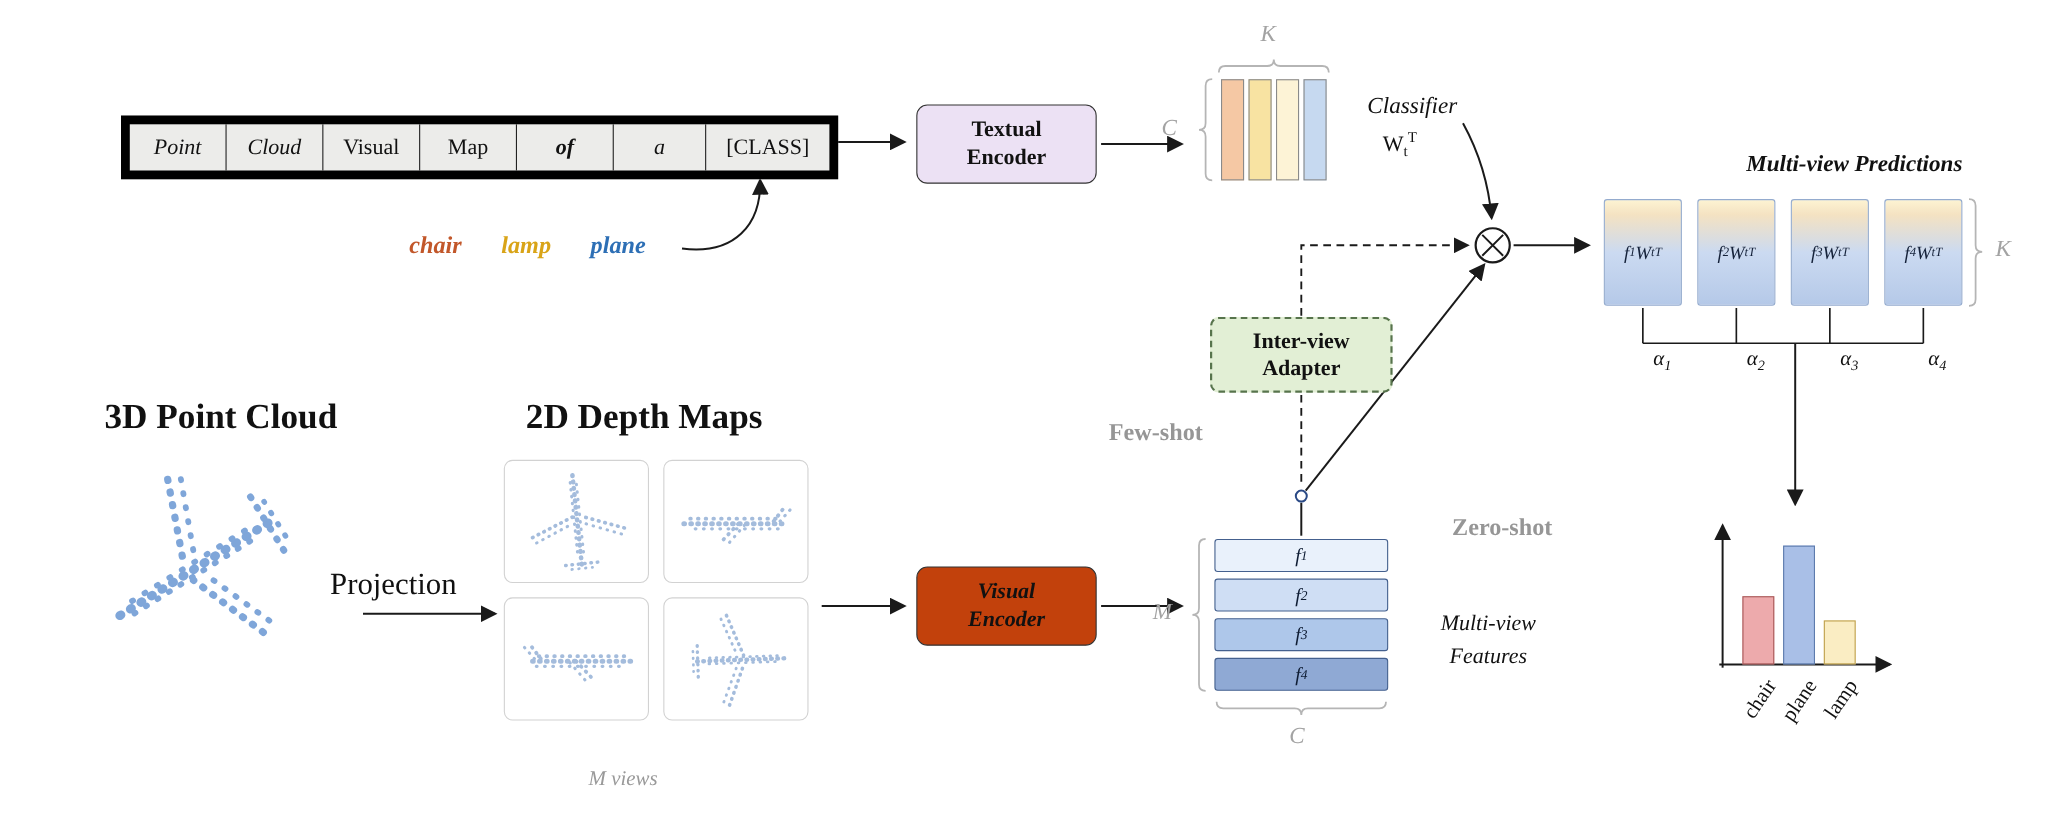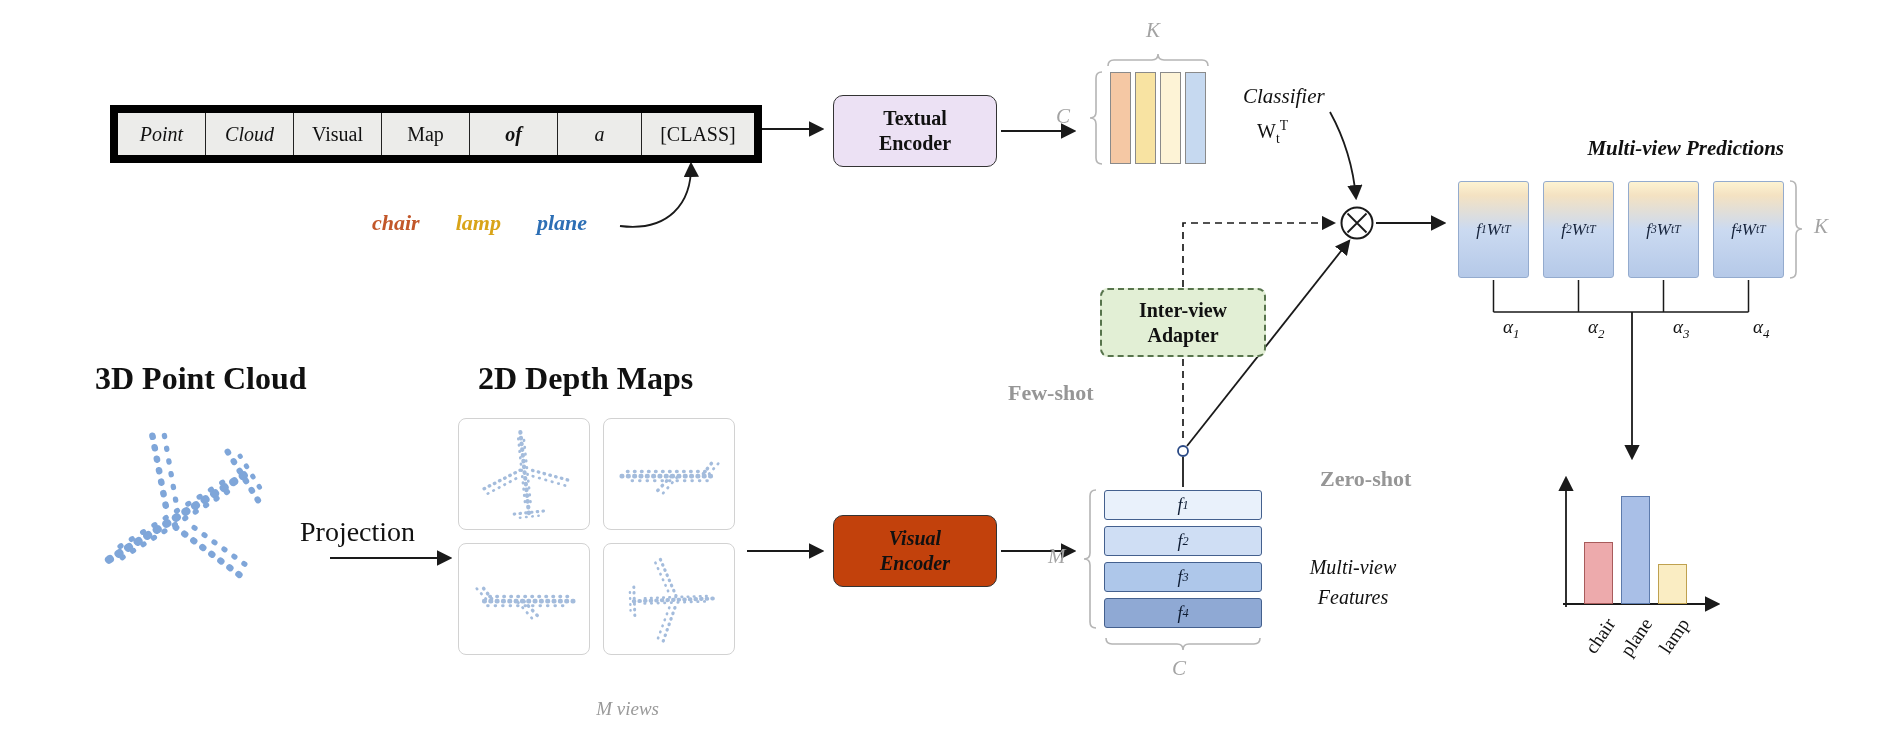--- a/index.html
+++ b/index.html
@@ -47,21 +47,21 @@
   
   .heading{position:absolute;font-weight:700;font-size:32px}
   .dim{position:absolute;font-style:italic;font-size:21px;color:#a3a3a3}
   .gray-label{position:absolute;font-weight:700;font-size:22px;color:#969696}
   .ital{font-style:italic}
   .math{}
   sub,sup{font-size:68%;line-height:0}
 
   
   .dbox{position:absolute;width:132px;height:112px;border:1.5px solid #d2d2d2;border-radius:8px;background:#fff}
-  .mviews{position:absolute;left:535px;top:698px;width:124px;text-align:right;
+  .mviews{position:absolute;left:535px;top:698px;width:124px;text-align:left;
           font-style:italic;font-size:19px;color:#999}
 
   
   .chart-bar{position:absolute;bottom:142px;width:29px;border:1.5px solid}
   .chart-label{position:absolute;top:614px;width:62px;text-align:right;font-size:19px;
                transform:rotate(-56deg);transform-origin:100% 0}
 
   .mvf{position:absolute;left:1288px;top:552px;width:130px;text-align:center;
        font-style:italic;font-size:20px;line-height:1.5}
   .lincomb{position:absolute;left:1652px;top:382px;font-size:20px;line-height:1.55}

